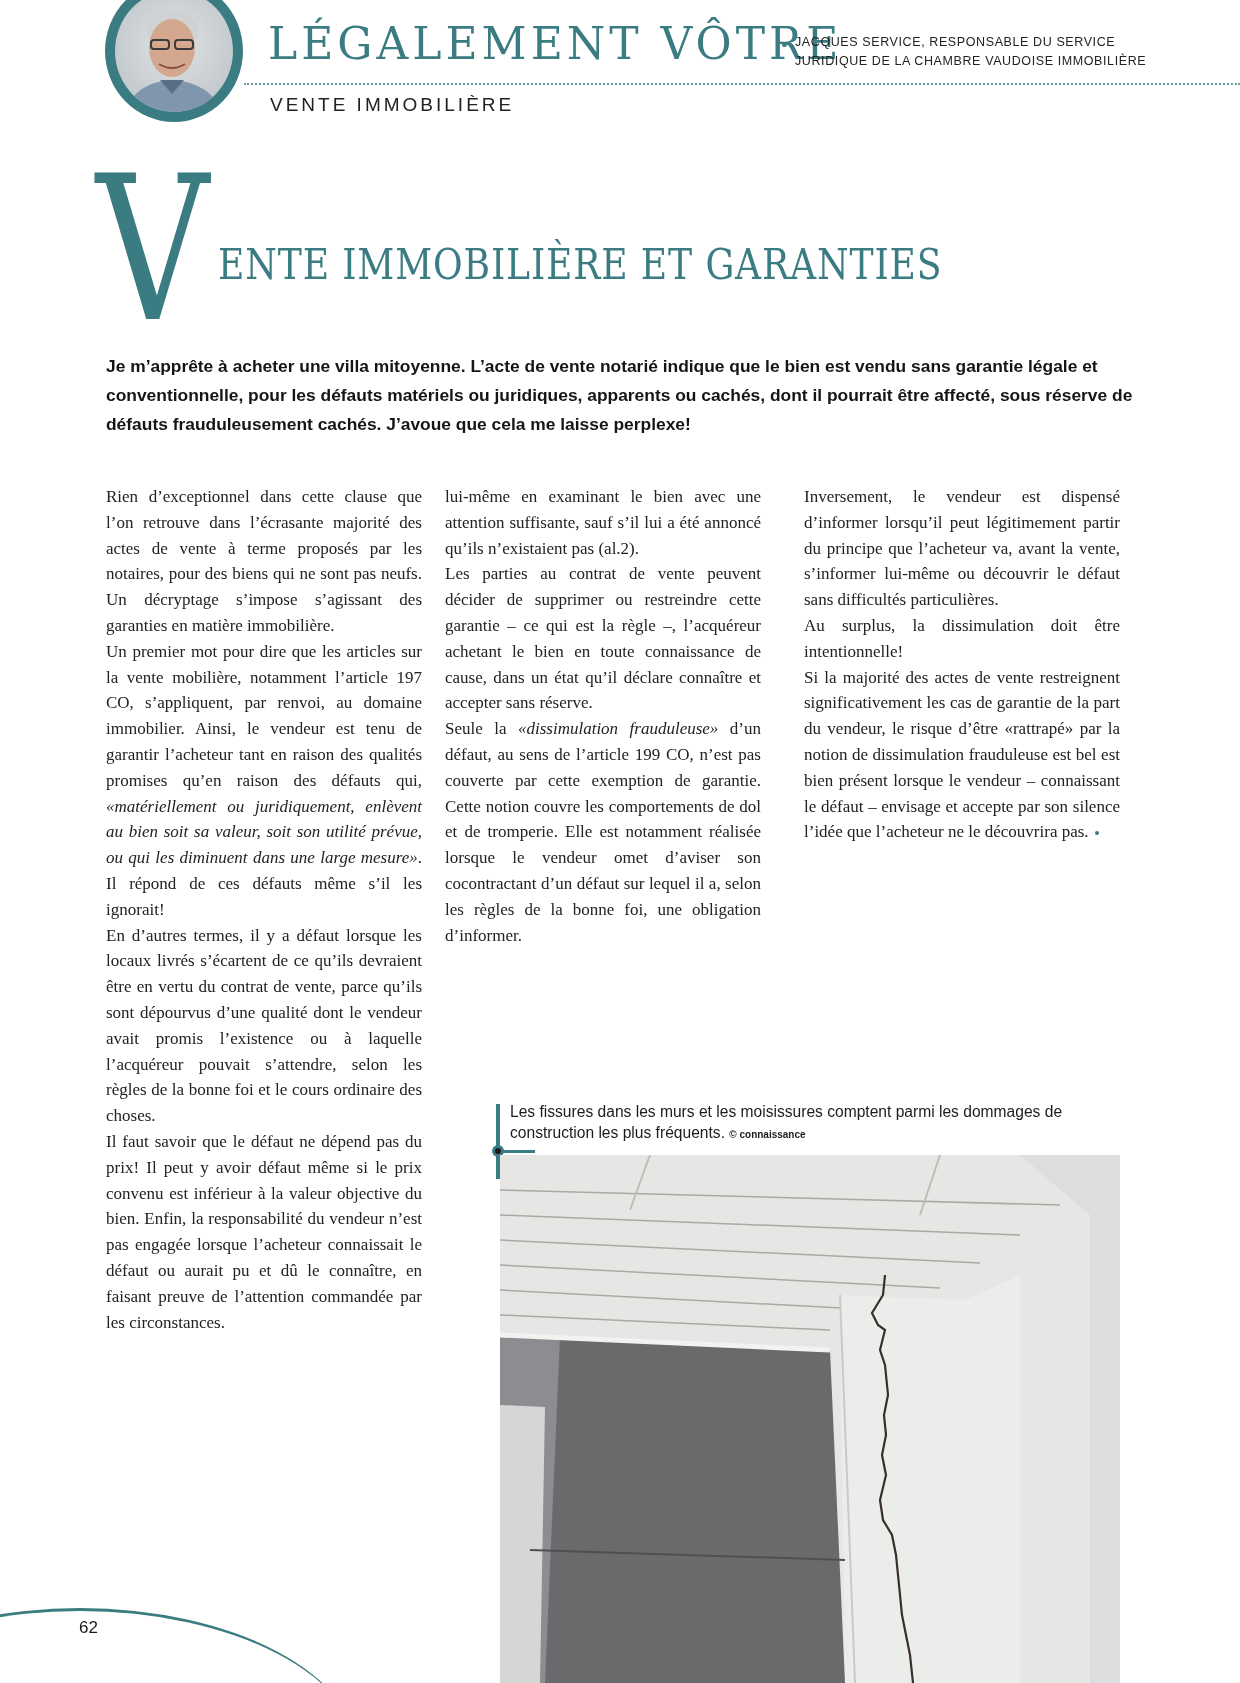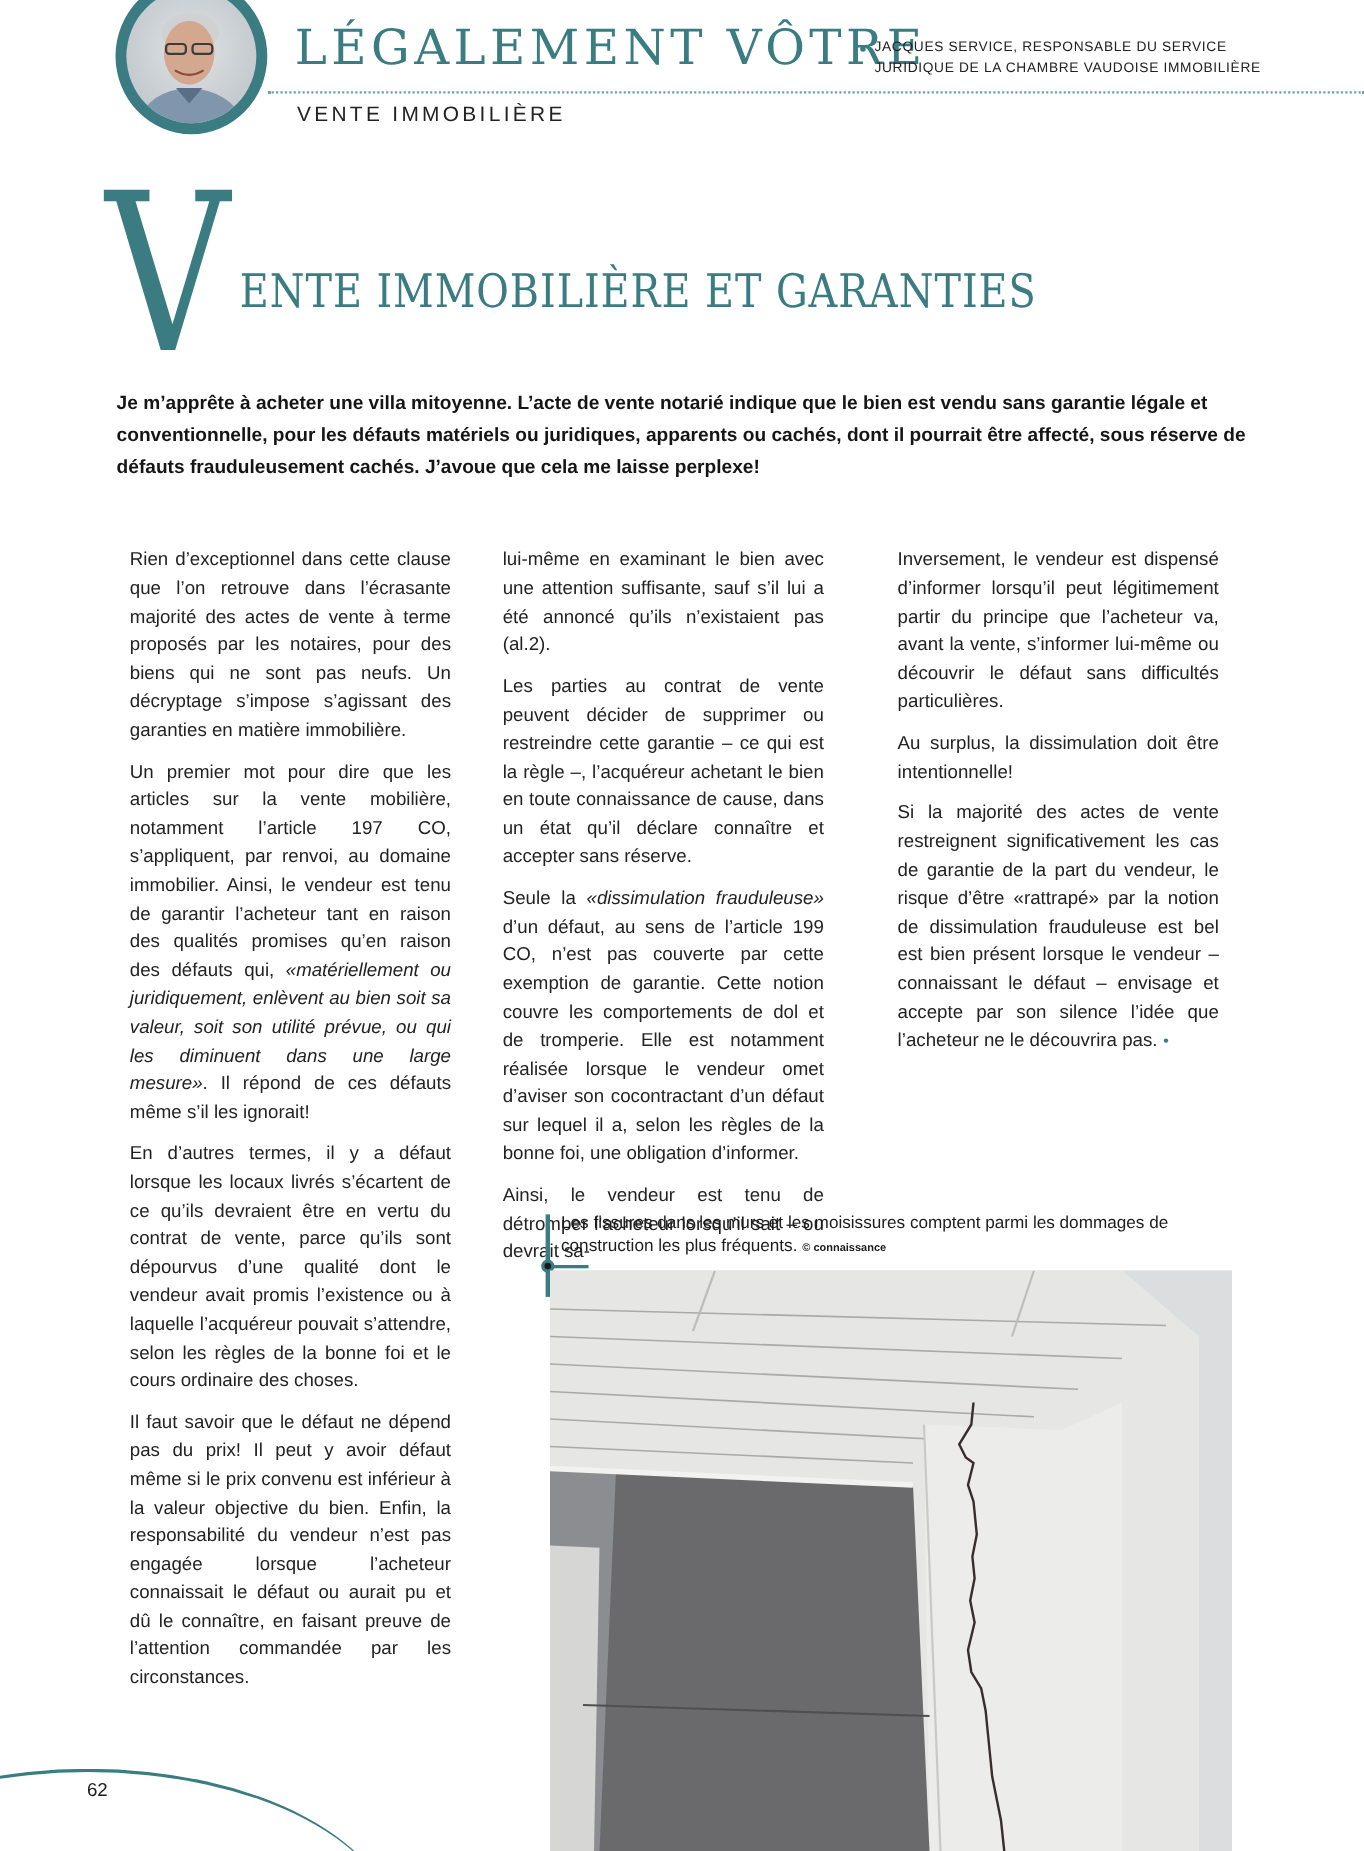--- a/index.html
+++ b/index.html
@@ -21,21 +21,21 @@
   .dropcap { position:absolute; left:96px; top:150px; font-family:"DejaVu Serif", serif;
     font-size:200px; line-height:1; color:#3a7c82; transform:scaleX(0.78); transform-origin:left top; }
   .headline { position:absolute; left:218px; top:240px; font-family:"DejaVu Serif", serif; font-size:42px;
     color:#3a7c82; letter-spacing:1px; transform:scaleX(0.86); transform-origin:left top; white-space:nowrap; }
 
   .lead { position:absolute; left:106px; top:352px; width:1040px; font-size:17.4px; font-weight:bold;
     line-height:29px; color:#151515; }
 
   .col { position:absolute; top:484px; width:316px; font-size:17px; line-height:25.8px; color:#222;
     text-align:justify; hyphens:manual; }
-  .col p { margin:12px; }
+  .col p { margin:0;font-family:Liberation Serif, serif; }
   .col em { font-style:italic; }
   .col1 { left:106px; }
   .col2 { left:445px; top:484px; }
   .col3 { left:804px; }
   .end-dot { display:inline-block; width:4px; height:4px; border-radius:50%; background:#3a7c82; margin-left:6px; vertical-align:middle; }
 
   .caption-bar { position:absolute; left:496px; top:1104px; width:4px; height:75px; background:#3a7c82; }
   .caption-knob { position:absolute; left:492px; top:1145px; width:12px; height:12px; border-radius:50%; background:#1a1a1a; border:3px solid #3a7c82; box-sizing:border-box; }
   .caption-tick { position:absolute; left:500px; top:1150px; width:35px; height:3px; background:#3a7c82; }
   .caption { position:absolute; left:510px; top:1101px; width:600px; font-size:15.6px; line-height:21px; color:#1c1c1c; }
@@ -77,21 +77,20 @@
   <p>Rien d’exceptionnel dans cette clause que l’on retrouve dans l’écrasante majorité des actes de vente à terme proposés par les notaires, pour des biens qui ne sont pas neufs. Un décryptage s’impose s’agissant des garanties en matière immobilière.</p>
   <p><span>Un premier mot pour dire que les articles sur la vente mobilière, notamment l’article 197 CO, s’appliquent, par renvoi, au domaine immobilier. Ainsi, le vendeur est tenu de garantir l’acheteur tant en raison des qualités promises qu’en raison des défauts qui, </span><em>«matériellement ou juridiquement, enlèvent au bien soit sa valeur, soit son utilité prévue, ou qui les diminuent dans une large mesure»</em><span>. Il répond de ces défauts même s’il les ignorait!</span></p>
   <p>En d’autres termes, il y a défaut lorsque les locaux livrés s’écartent de ce qu’ils devraient être en vertu du contrat de vente, parce qu’ils sont dépourvus d’une qualité dont le vendeur avait promis l’existence ou à laquelle l’acquéreur pouvait s’attendre, selon les règles de la bonne foi et le cours ordinaire des choses.</p>
   <p>Il faut savoir que le défaut ne dépend pas du prix! Il peut y avoir défaut même si le prix convenu est inférieur à la valeur objective du bien. Enfin, la responsabilité du vendeur n’est pas engagée lorsque l’acheteur connaissait le défaut ou aurait pu et dû le connaître, en faisant preuve de l’attention commandée par les circonstances.</p>
 </div>
 
 <div class="col col2">
   <p>lui-même en examinant le bien avec une attention suffisante, sauf s’il lui a été annoncé qu’ils n’existaient pas (al.2).</p>
   <p>Les parties au contrat de vente peuvent décider de supprimer ou restreindre cette garantie – ce qui est la règle –, l’acquéreur achetant le bien en toute connaissance de cause, dans un état qu’il déclare connaître et accepter sans réserve.</p>
   <p><span>Seule la </span><em>«dissimulation frauduleuse»</em><span> d’un défaut, au sens de l’article 199 CO, n’est pas couverte par cette exemption de garantie. Cette notion couvre les comportements de dol et de tromperie. Elle est notamment réalisée lorsque le vendeur omet d’aviser son cocontractant d’un défaut sur lequel il a, selon les règles de la bonne foi, une obligation d’informer.</span></p>
-  <p>Ainsi, le vendeur est tenu de détromper l’acheteur lorsqu’il sait – ou devrait sa-</p>
 </div>
 
 <div class="col col3">
   <p>Inversement, le vendeur est dispensé d’informer lorsqu’il peut légitimement partir du principe que l’acheteur va, avant la vente, s’informer lui-même ou découvrir le défaut sans difficultés particulières.</p>
   <p>Au surplus, la dissimulation doit être intentionnelle!</p>
   <p><span>Si la majorité des actes de vente restreignent significativement les cas de garantie de la part du vendeur, le risque d’être «rattrapé» par la notion de dissimulation frauduleuse est bel est bien présent lorsque le vendeur – connaissant le défaut – envisage et accepte par son silence l’idée que l’acheteur ne le découvrira pas.</span><span class="end-dot"></span></p>
 </div>
 
 <div class="caption-bar"></div>
 <div class="caption-tick"></div>

